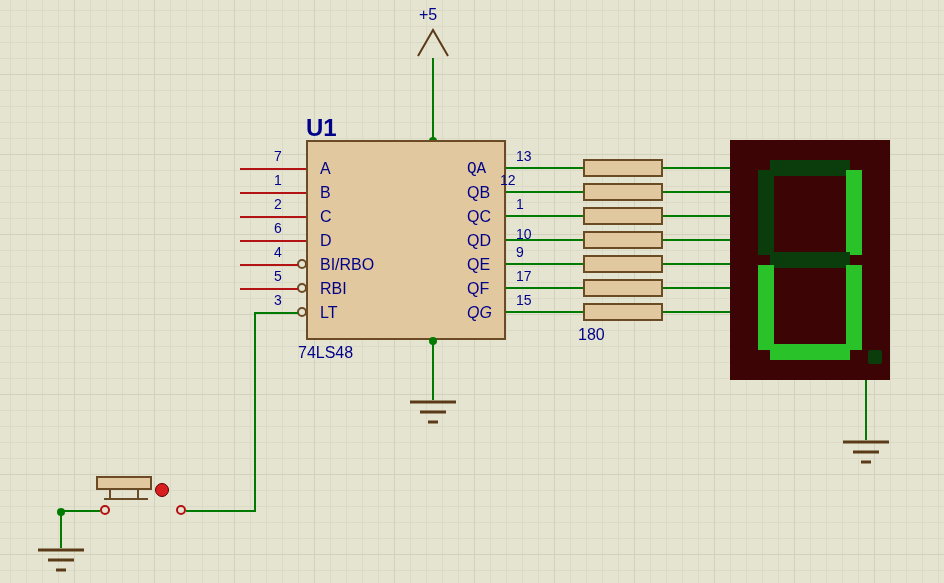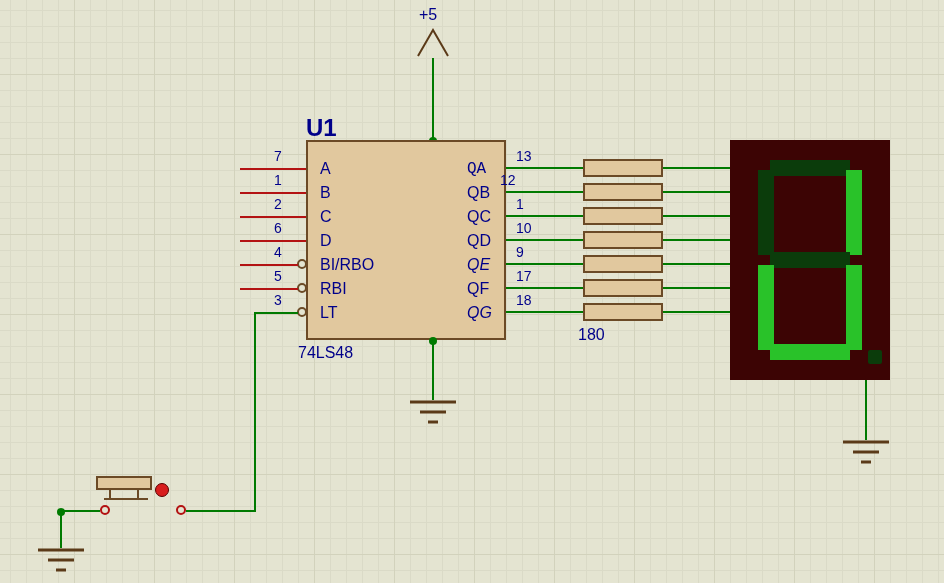--- a/index.html
+++ b/index.html
@@ -86,30 +86,30 @@
 <div class="pinlbl" style="left:467px; top:160px;font-family:Liberation Mono, monospace;">QA</div>
 <div class="pinnum" style="left:516px; top:148px;">13</div>
 
 <div class="pinlbl" style="left:467px; top:184px;">QB</div>
 <div class="pinnum" style="left:500px; top:172px;">12</div>
 
 <div class="pinlbl" style="left:467px; top:208px;">QC</div>
 <div class="pinnum" style="left:516px; top:196px;">1</div>
 
 <div class="pinlbl" style="left:467px; top:232px;">QD</div>
-<div class="pinnum" style="left:516px; top:220px;">10</div>
+<div class="pinnum" style="left:516px; top:226px;">10</div>
 
-<div class="pinlbl" style="left:467px; top:256px;font-style:italic;">QE</div>
+<div class="pinlbl" style="left:467px; top:256px;">QE</div>
 <div class="pinnum" style="left:516px; top:244px;">9</div>
 
 <div class="pinlbl" style="left:467px; top:280px;">QF</div>
 <div class="pinnum" style="left:516px; top:268px;">17</div>
 
 <div class="pinlbl" style="left:467px; top:304px;font-style:italic;">QG</div>
-<div class="pinnum" style="left:516px; top:292px;">18</div>
+<div class="pinnum" style="left:516px; top:292px;">15</div>
 
 <div class="dot" style="left:432px; top:340px;"></div>
 <div class="wire-v" style="left:432px; top:340px; height:60px;"></div>
 <svg style="position:absolute; left:410px; top:400px;" width="46" height="30">
   <line x1="0" y1="2" x2="46" y2="2" stroke="#5b3a18" stroke-width="3"></line>
   <line x1="10" y1="12" x2="36" y2="12" stroke="#5b3a18" stroke-width="3"></line>
   <line x1="18" y1="22" x2="28" y2="22" stroke="#5b3a18" stroke-width="3"></line>
 </svg>
 
 <div class="resistor" style="left:583px; top:159px; width:80px;"></div>

